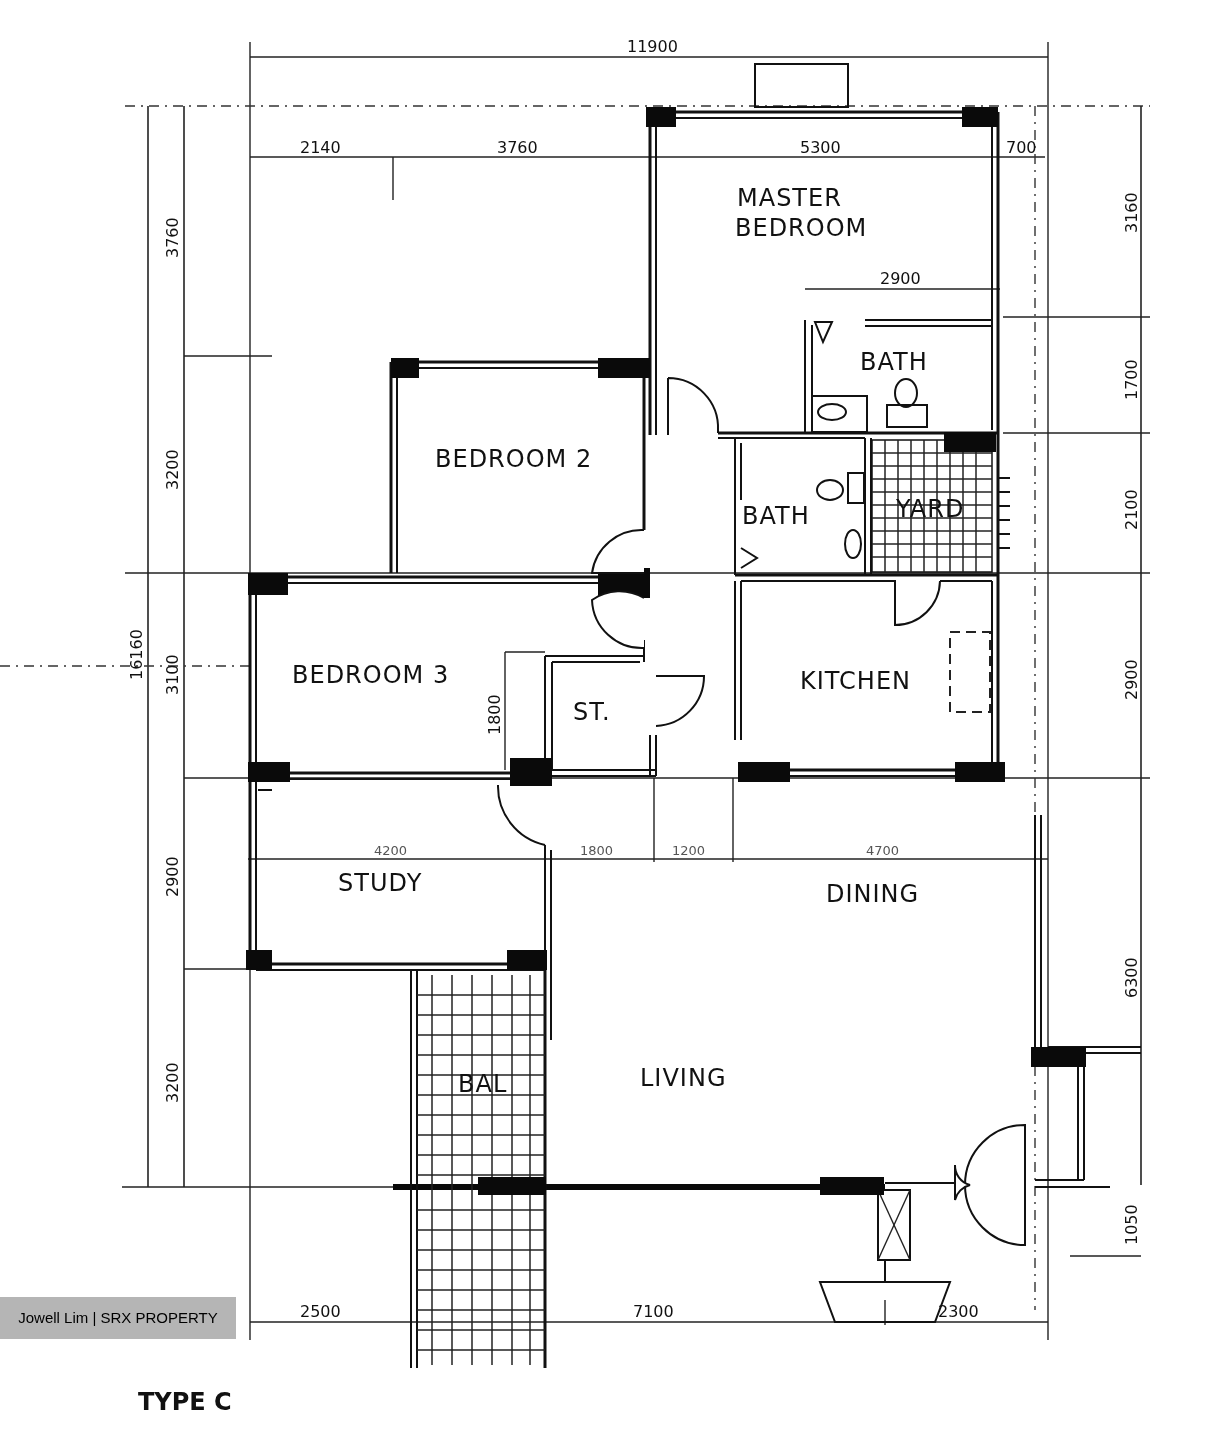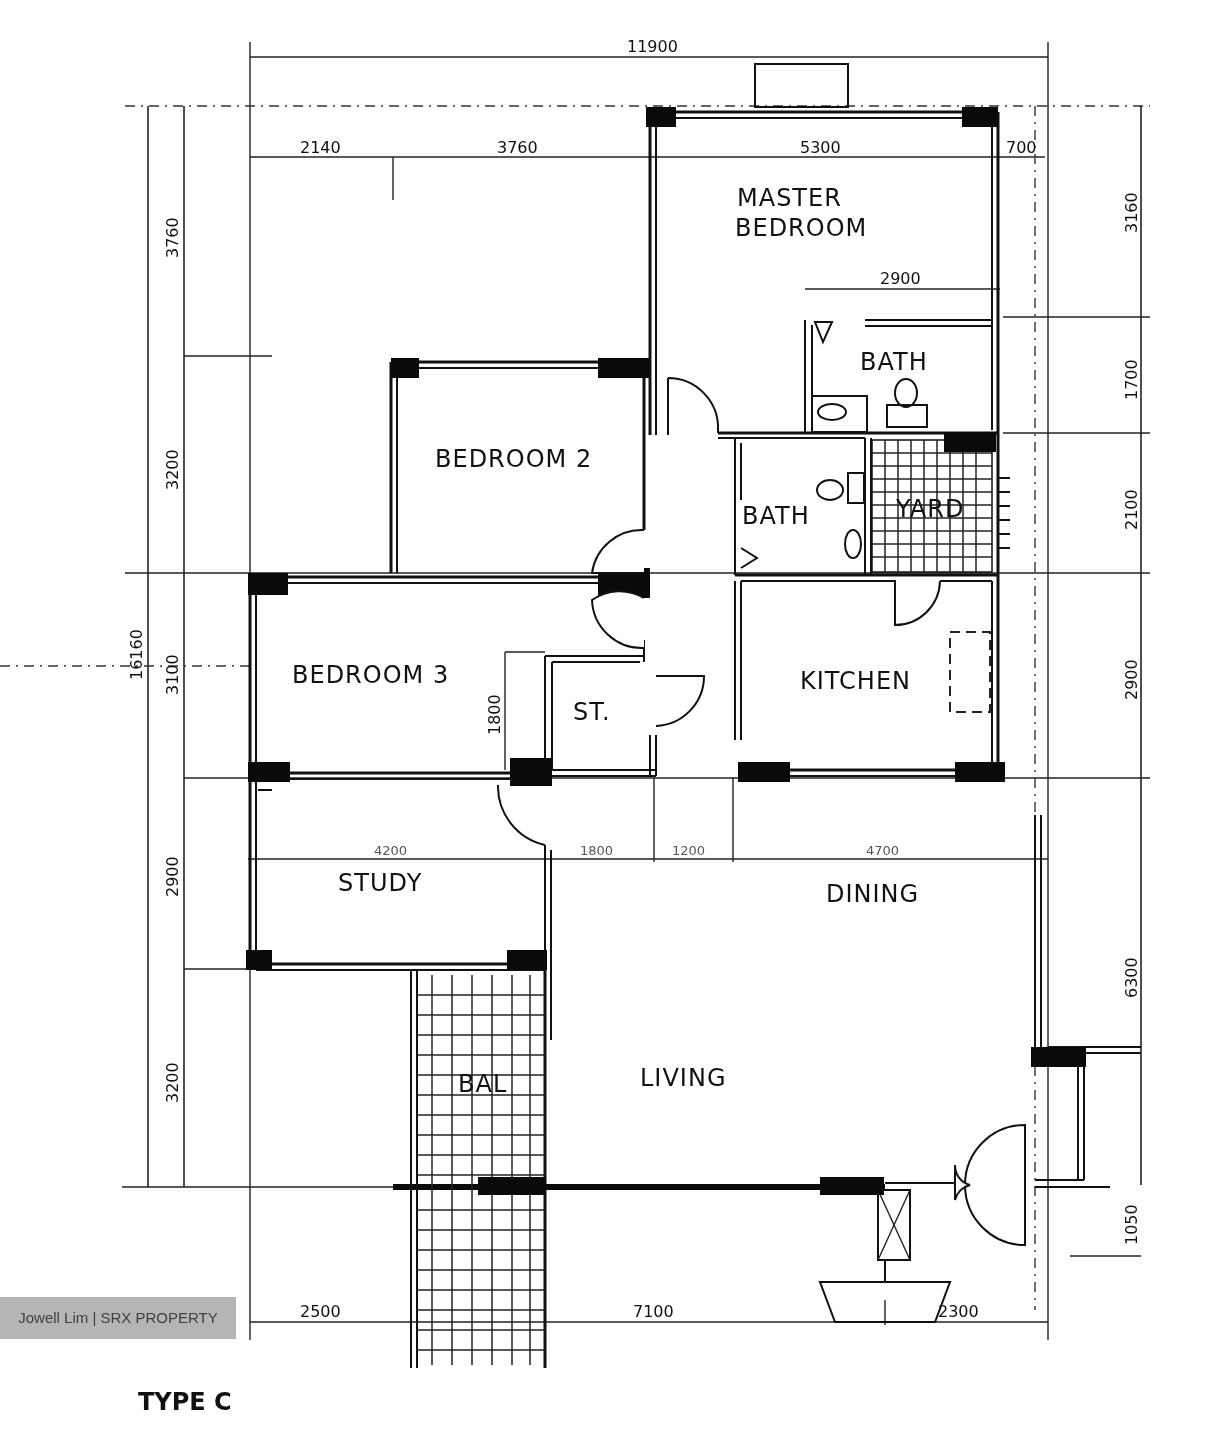--- a/index.html
+++ b/index.html
@@ -13,21 +13,21 @@
   .dash { stroke:#333; stroke-width:1.4; fill:none; stroke-dasharray:10 6 2 6; }
   .col { fill:#0a0a0a; }
   .grid { stroke:#222; stroke-width:1.5; }
   .door { stroke:#111; stroke-width:2; fill:#fff; }
   text { fill:#111; }
   .room { font-family:"DejaVu Sans", sans-serif; font-size:24px; letter-spacing:1px; }
   .dimt { font-family:"DejaVu Sans", sans-serif; font-size:16px; }
   .dimblur { font-family:"DejaVu Sans", sans-serif; font-size:13px; fill:#555; }
   .title { font-family:"DejaVu Sans", sans-serif; font-size:24px; font-weight:bold; }
   .watermark { position:absolute; left:0; top:1297px; width:236px; height:42px;
-               background:#b5b5b5; color:#404040; font-family:"Liberation Sans", sans-serif;
+               background:#b5b5b5; color:#000000; font-family:"Liberation Sans", sans-serif;
                font-size:15px; line-height:42px; text-align:center; }
 </style>
 </head>
 <body>
 
 <svg id="plan" viewBox="0 0 1207 1440" xmlns="http://www.w3.org/2000/svg">
 
   <g>
 
     <line class="dim" x1="250" y1="57" x2="1048" y2="57"></line>

